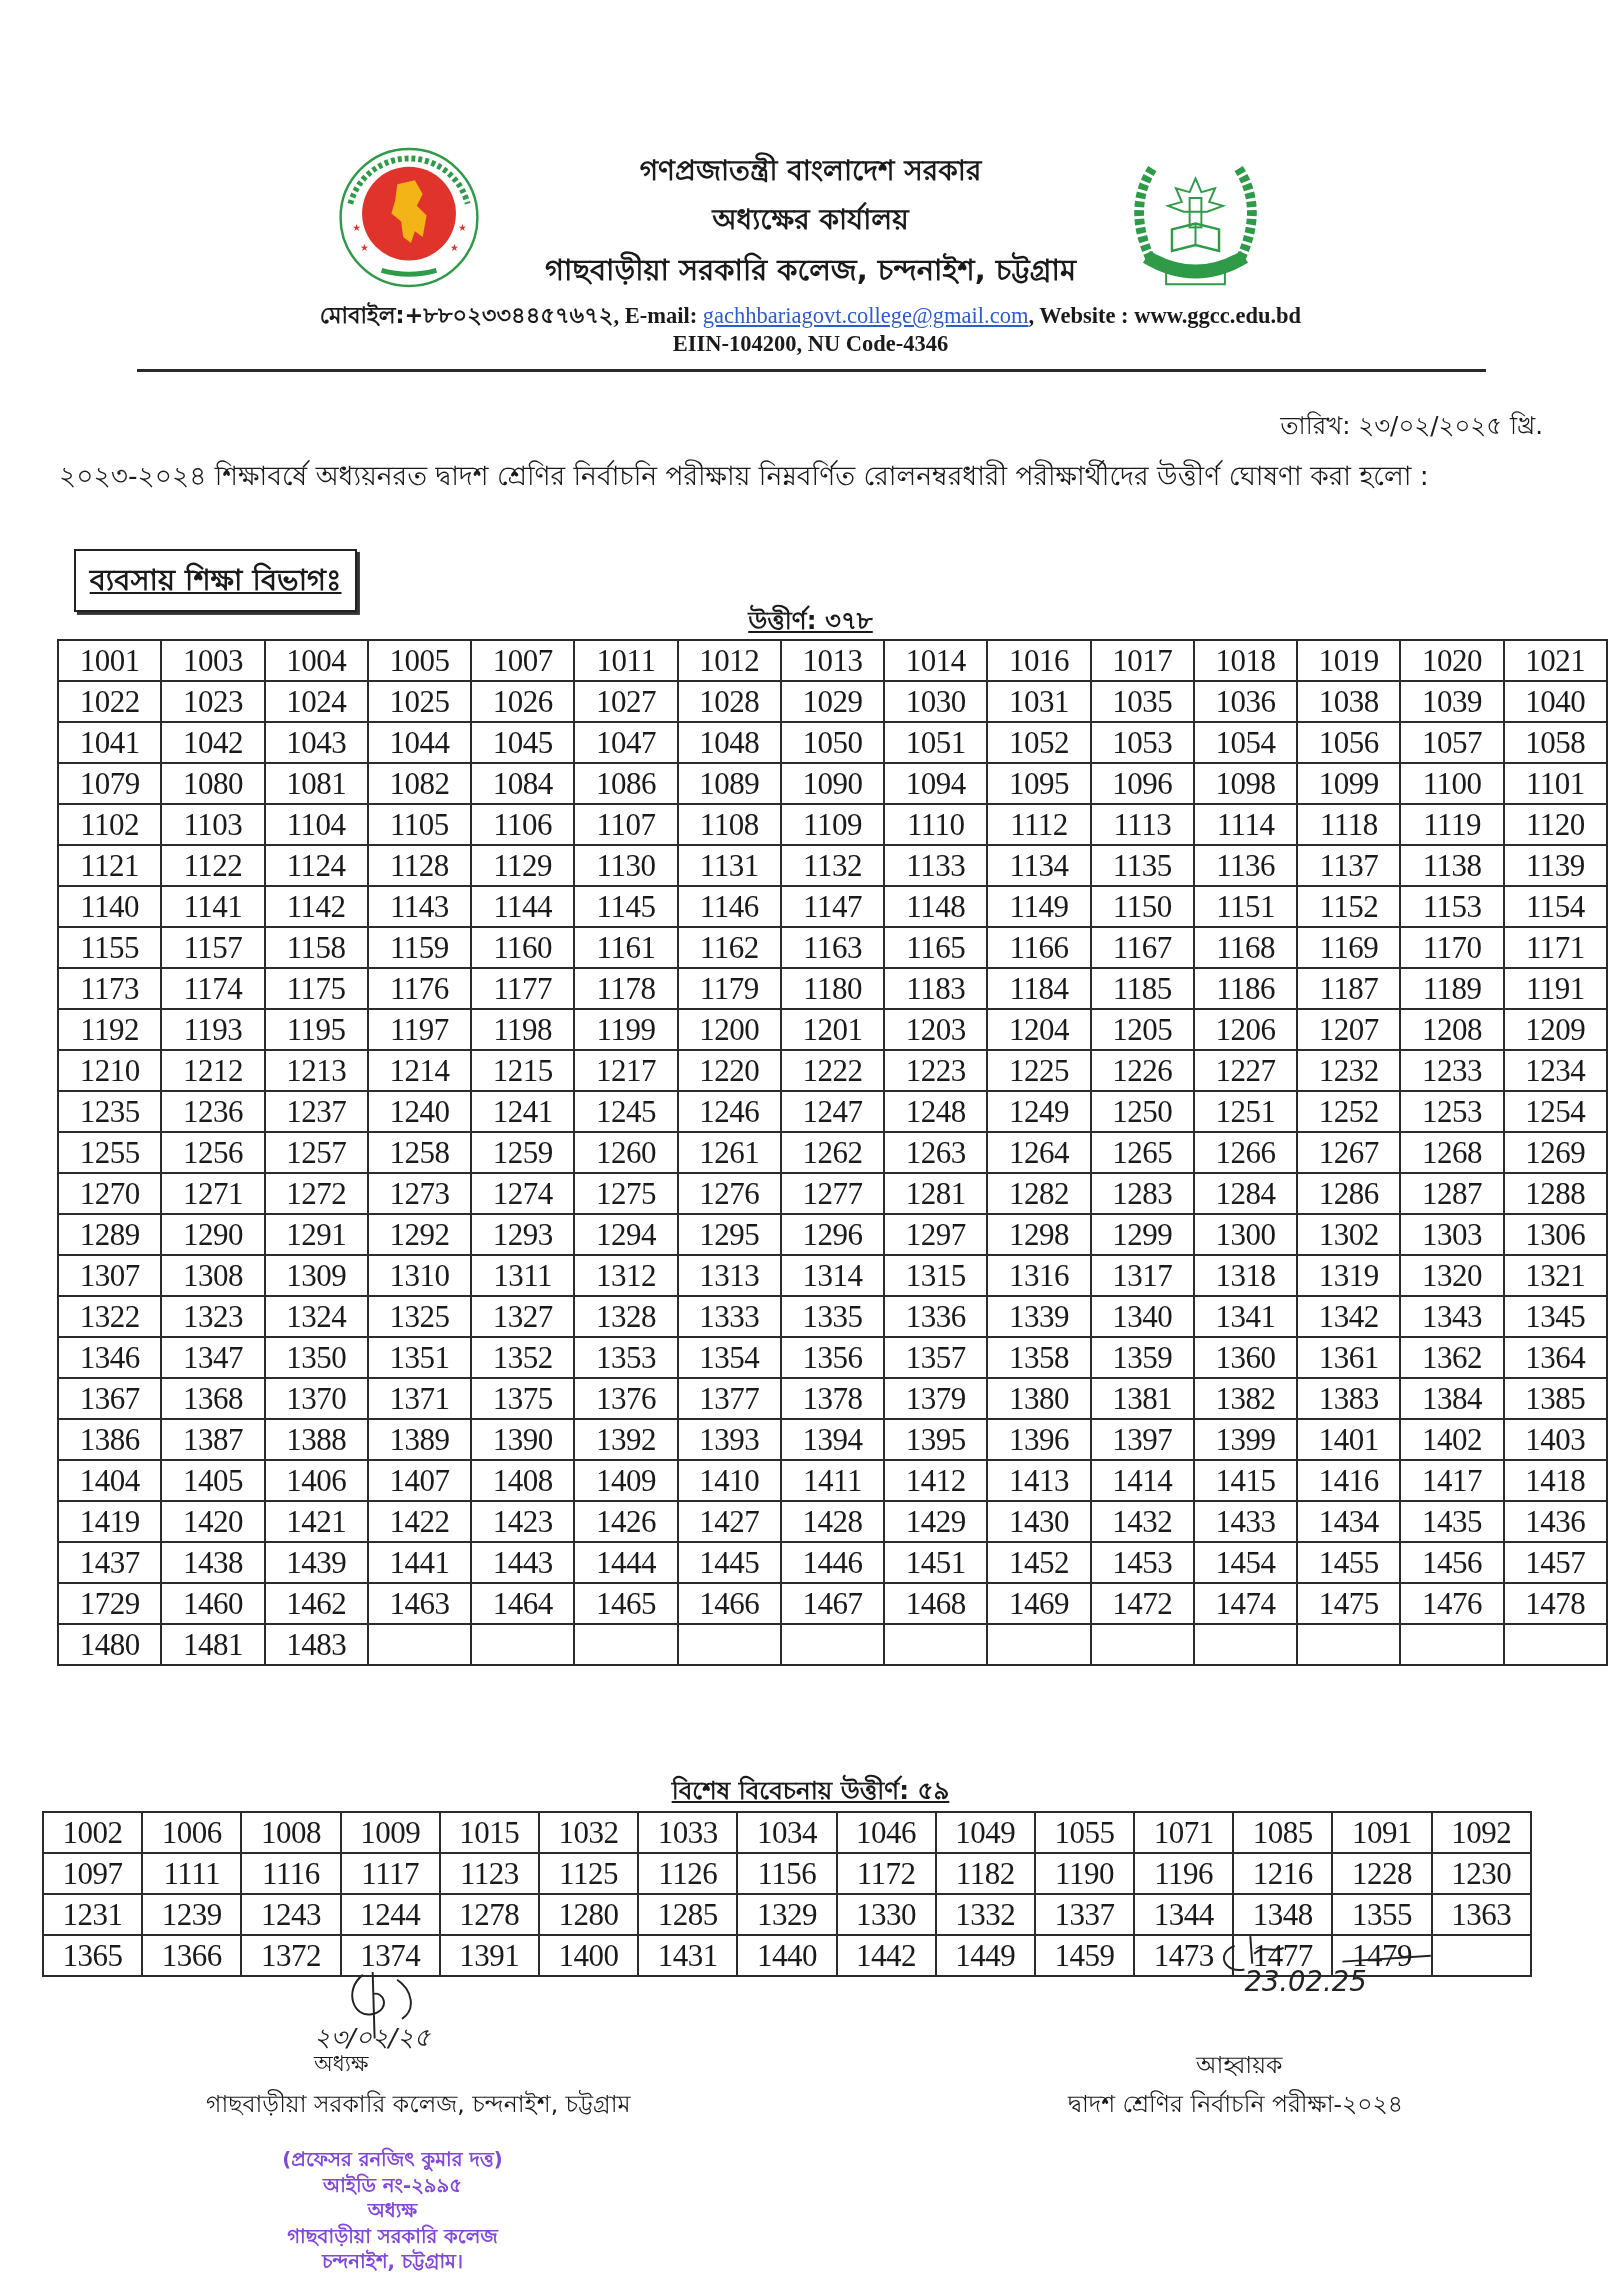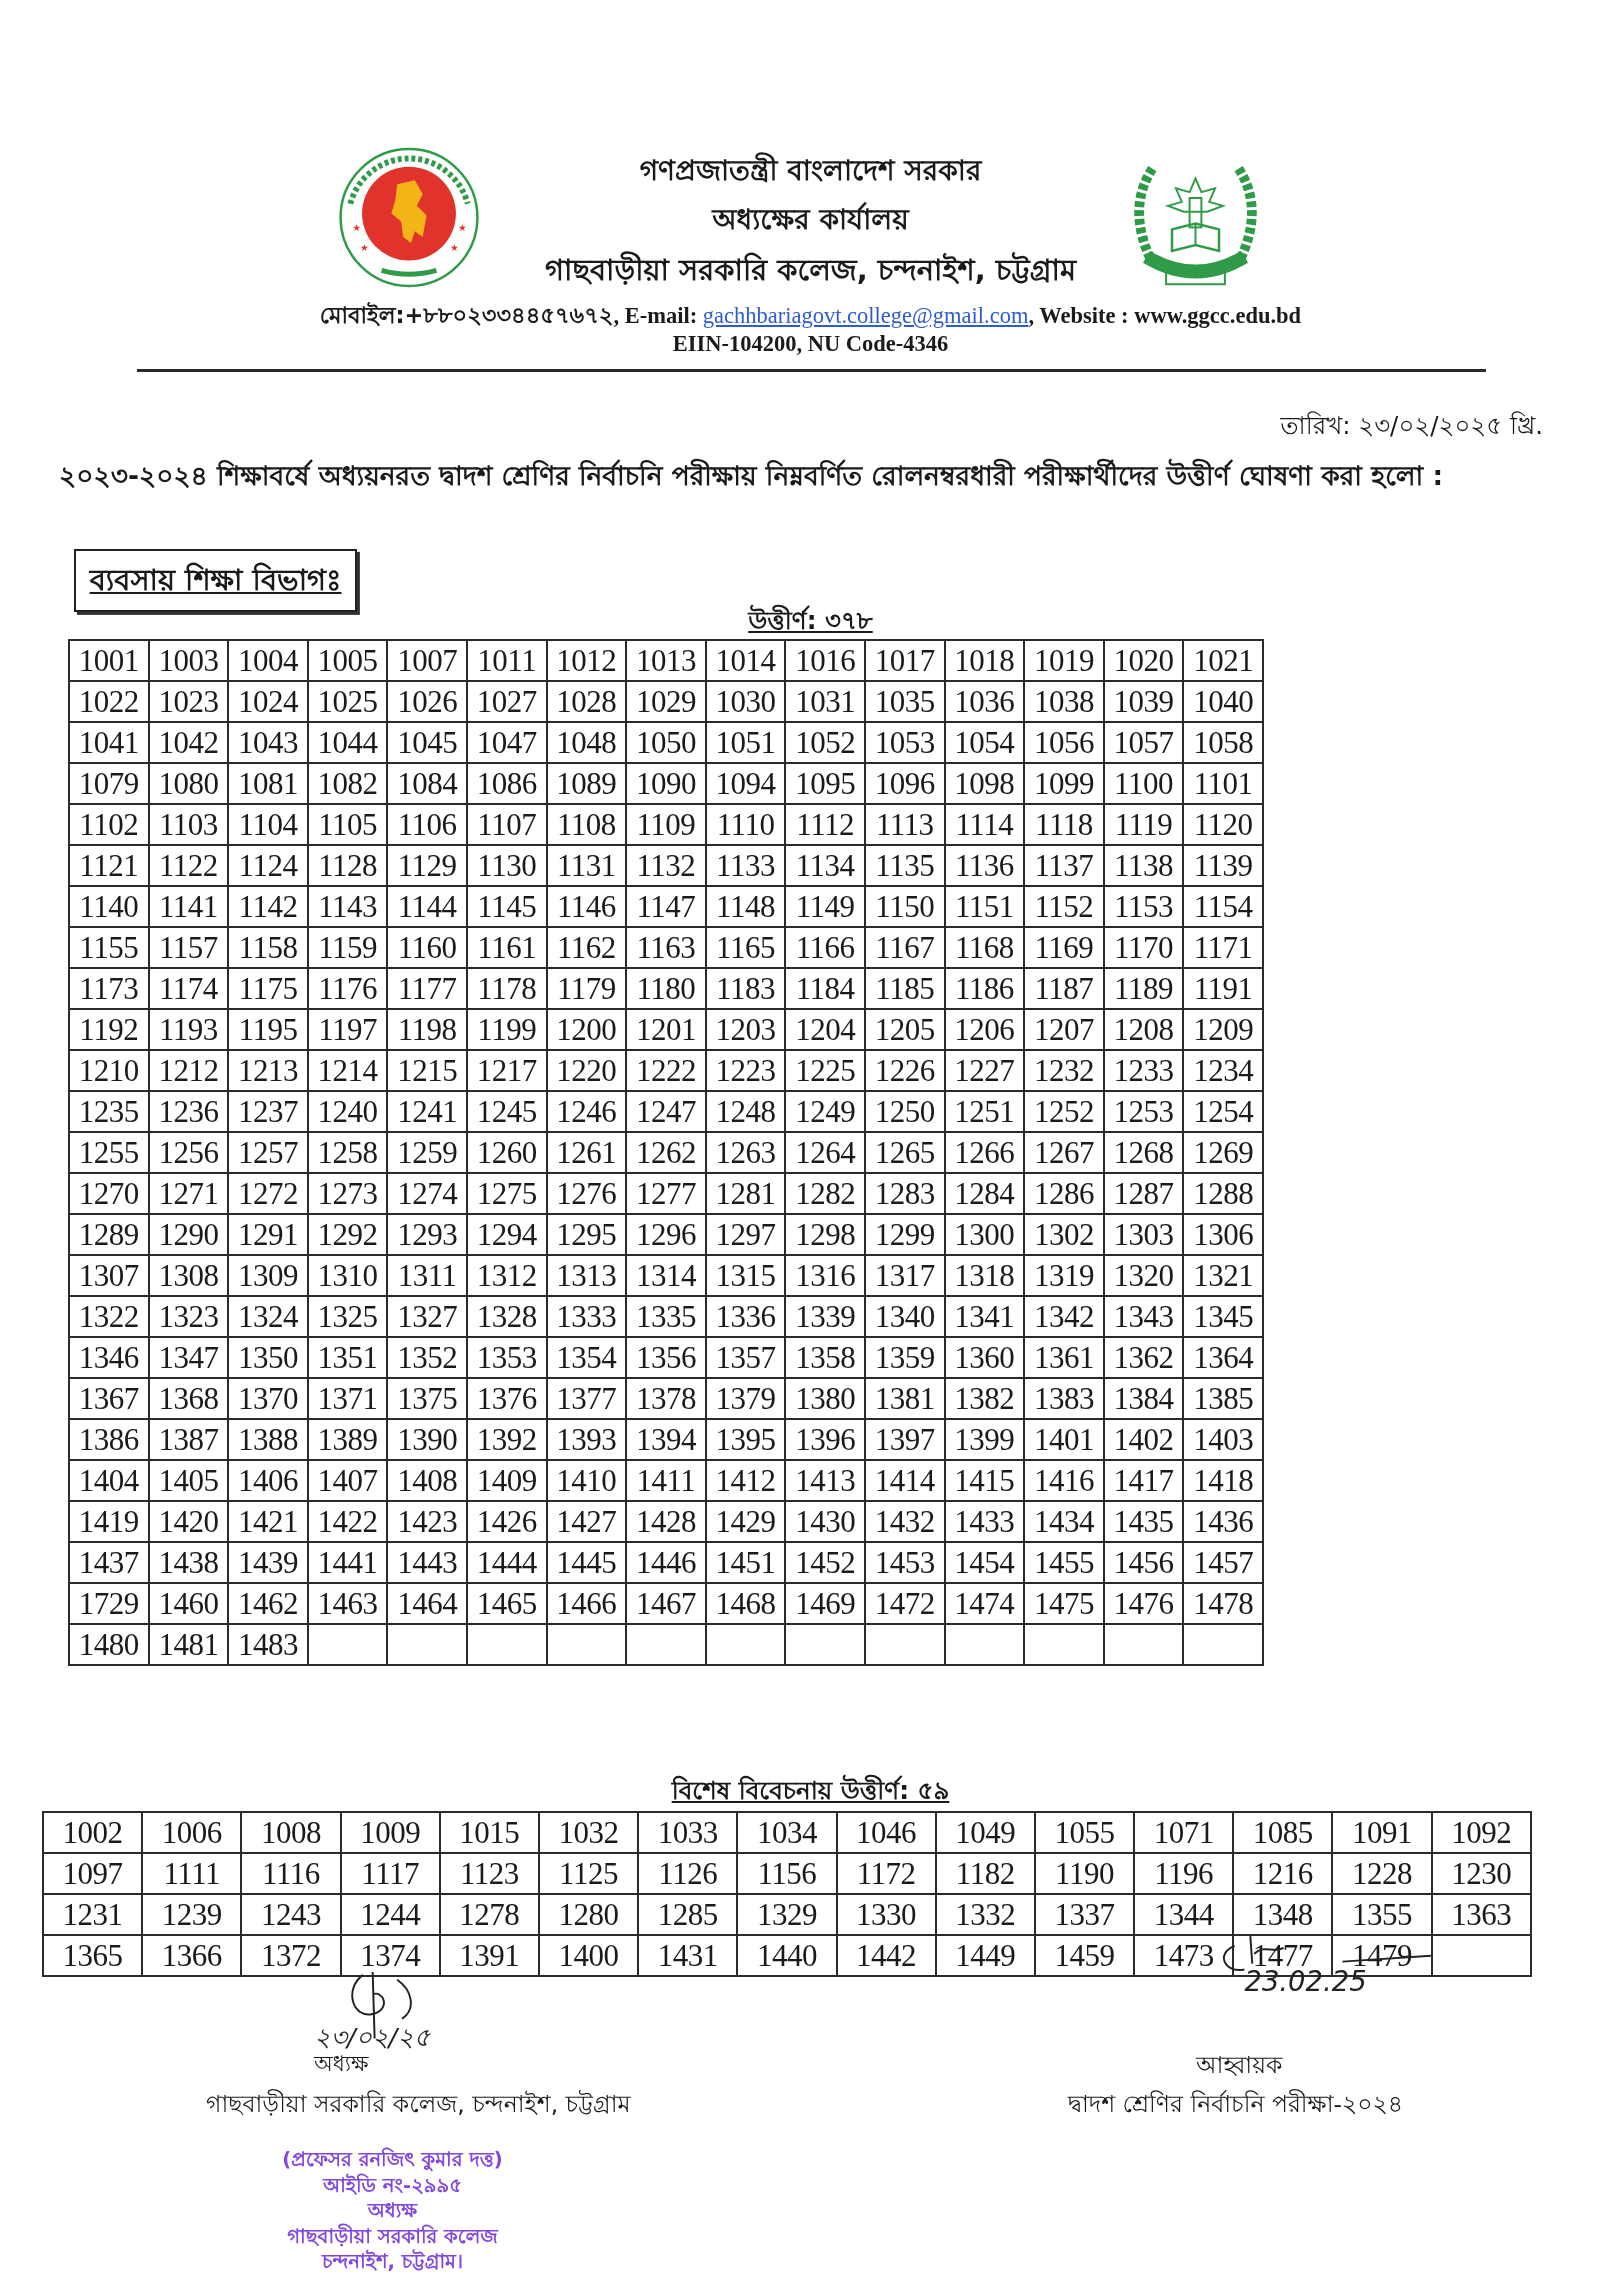--- a/index.html
+++ b/index.html
@@ -16,32 +16,32 @@
   #college-logo { left: 1117px; top: 149px; width: 157px; height: 147px; }
   .h-line1 { left: 0; width: 1621px; top: 149px; font-size: 28px; font-weight: bold; }
   .h-line2 { left: 0; width: 1621px; top: 198px; font-size: 28px; font-weight: bold; }
   .h-line3 { left: 0; width: 1621px; top: 247px; font-size: 29px; font-weight: bold; }
   .contact { left: 0; width: 1621px; top: 298px; font-size: 22.5px; font-weight: bold; white-space: nowrap; }
   .contact .mail { color: #2e5ccf; text-decoration: underline; font-weight: normal; }
   .eiin { left: 0; width: 1621px; top: 331px; font-size: 22.5px; font-weight: bold; }
   .rule { left: 137px; width: 1349px; top: 369px; height: 2.9px; background: #2a2a2a; }
 
   .date { right: 78px; top: 407px; font-size: 24.5px; }
-  .notice { left: 59px; top: 451px; width: 1500px; font-size: 26.5px; font-weight: bold; line-height: 49px; }
+  .notice { left: 59px; top: 451px; width: 1500px; font-size: 26.5px; font-weight: normal; line-height: 49px; }
   .dept-box { left: 74px; top: 549px; border: 2.9px solid #222; padding: 5.9px 13.7px 3.9px 13.7px; font-size: 29px; font-weight: bold; box-shadow: 2.9px 2.9px 0 #333; }
   .dept-box span { text-decoration: underline; }
   .passed-head { left: 0; width: 1621px; top: 602px; font-size: 24.5px; font-weight: bold; text-decoration: underline; }
   .special-head { left: 0; width: 1621px; top: 1772px; font-size: 24.5px; font-weight: bold; text-decoration: underline; }
 
   table.rolls { position: absolute; border-collapse: collapse; table-layout: fixed; }
   table.rolls td {
     border: 2px solid #2b2b2b; text-align: center; font-size: 31px; height: 39px; padding: 0;
     font-family: "Liberation Serif", serif; letter-spacing: -0.5px;
   }
-  #main-table { left: 68px; top: 639px; width: 1196px; }
+  #main-table { left: 57px; top: 639px; width: 1551px; }
   #special-table { left: 42px; top: 1811px; width: 1490px; }
 
   
   .sig-left-scrawl { left: 304px; top: 1970px; }
   .sig-right-scrawl { left: 1215px; top: 1934px; }
   .principal-title { left: 314px; top: 2047px; font-size: 21.6px; }
   .principal-college { left: 206px; top: 2086px; font-size: 23.5px; }
   .convener-title { left: 1196px; top: 2047px; font-size: 23.5px; }
   .convener-exam { left: 1068px; top: 2086px; font-size: 23.5px; }
 

